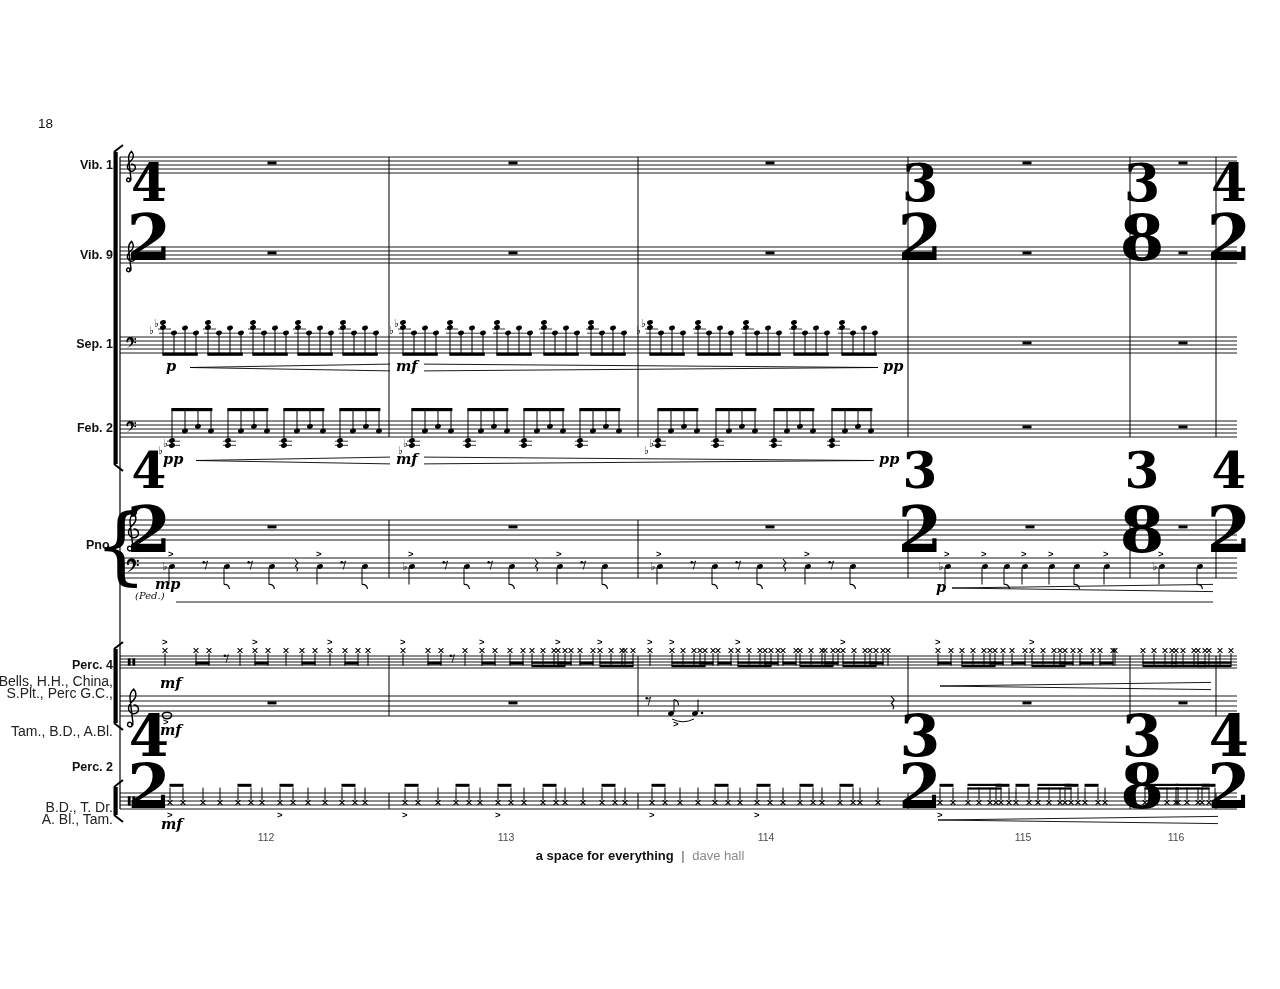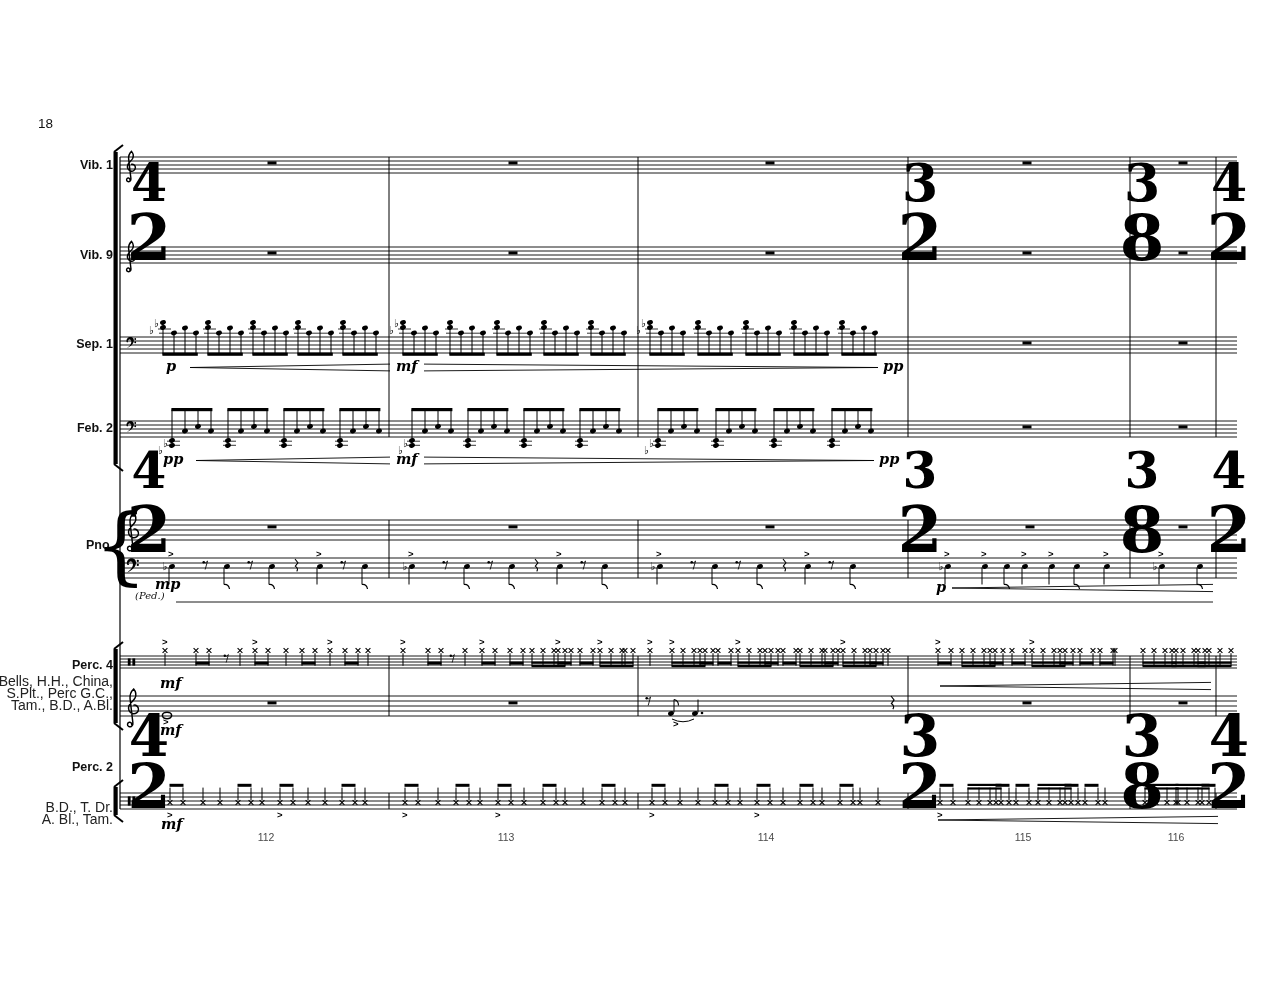--- a/index.html
+++ b/index.html
@@ -24,27 +24,32 @@
   <div class="abs page-number">18</div>
 
   <div class="abs ilabel" style="top:158px">Vib. 1</div>
   <div class="abs ilabel" style="top:248px">Vib. 9</div>
   <div class="abs ilabel" style="top:337px">Sep. 1</div>
   <div class="abs ilabel" style="top:421px">Feb. 2</div>
   <div class="abs ilabel" style="top:538px">Pno.</div>
   <div class="abs ilabel" style="top:658px">Perc. 4</div>
   <div class="abs isub" style="top:675px">Bells, H.H., China,</div>
   <div class="abs isub" style="top:687px">S.Plt., Perc G.C.,</div>
-  <div class="abs isub" style="top:699px">Tam., B.D., A.Bl.</div>
+  <div class="abs isub" style="top:725px">Tam., B.D., A.Bl.</div>
   <div class="abs ilabel" style="top:760px">Perc. 2</div>
   <div class="abs isub" style="top:801px">B.D., T. Dr.</div>
   <div class="abs isub" style="top:813px">A. Bl., Tam.</div>
 
   <div class="abs pedal">(Ped.)</div>
 
+  <div class="abs footer">
+    <span class="t">a space for everything</span>
+    <span class="s">|</span>
+    <span class="c">dave hall</span>
+  </div>
 
   <svg id="score" width="1280" height="989" viewBox="0 0 1280 989">
       <g>
         <line x1="120" y1="157" x2="1237" y2="157" stroke="#000" stroke-width="0.9"></line>
         <line x1="120" y1="161" x2="1237" y2="161" stroke="#000" stroke-width="0.9"></line>
         <line x1="120" y1="165" x2="1237" y2="165" stroke="#000" stroke-width="0.9"></line>
         <line x1="120" y1="169" x2="1237" y2="169" stroke="#000" stroke-width="0.9"></line>
         <line x1="120" y1="173" x2="1237" y2="173" stroke="#000" stroke-width="0.9"></line>
       </g>
       <g>

